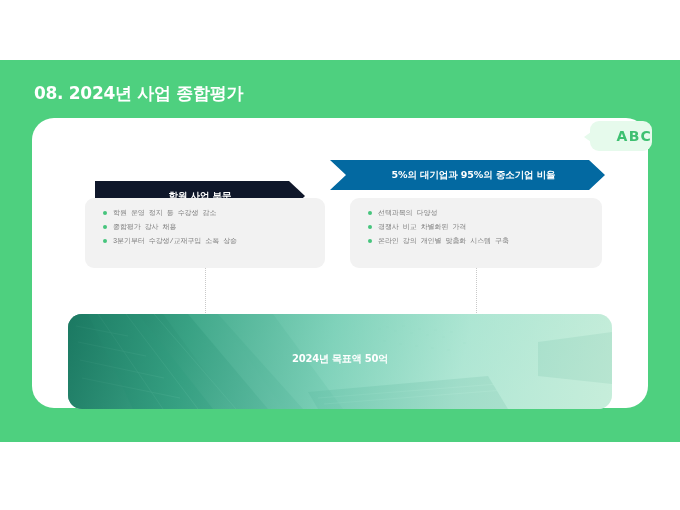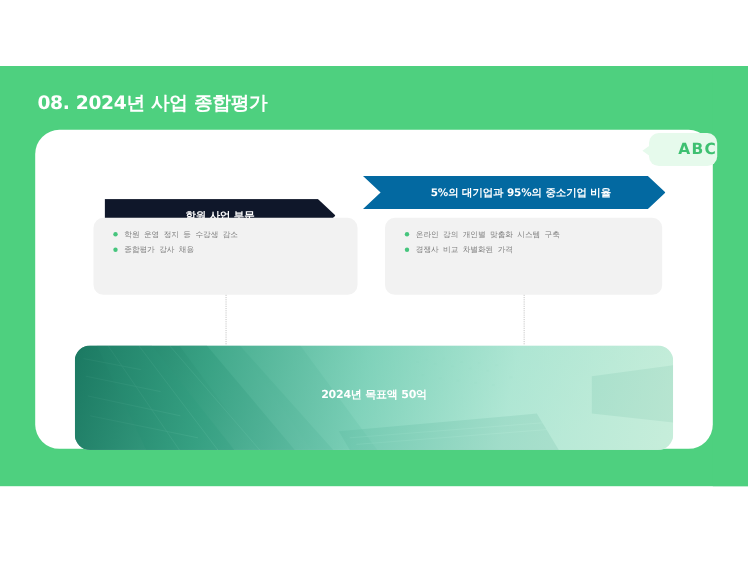--- a/index.html
+++ b/index.html
@@ -249,30 +249,38 @@
 
   <div class="card card-left">
     <div class="bullet-row">
       <span class="bullet-dot"></span>
       <span class="bullet-text">학원 운영 정지 등 수강생 감소</span>
     </div>
     <div class="bullet-row">
       <span class="bullet-dot"></span>
       <span class="bullet-text">종합평가 강사 채용</span>
     </div>
+    <div class="bullet-row">
+      <span class="bullet-dot"></span>
+      <span class="bullet-text">3분기부터 수강생/교재구입 소폭 상승</span>
+    </div>
   </div>
 
   <div class="card card-right">
     <div class="bullet-row">
       <span class="bullet-dot"></span>
+      <span class="bullet-text">선택과목의 다양성</span>
+    </div>
+    <div class="bullet-row">
+      <span class="bullet-dot"></span>
+      <span class="bullet-text">경쟁사 비교 차별화된 가격</span>
+    </div>
+    <div class="bullet-row">
+      <span class="bullet-dot"></span>
       <span class="bullet-text">온라인 강의 개인별 맞춤화 시스템 구축</span>
-    </div>
-    <div class="bullet-row">
-      <span class="bullet-dot"></span>
-      <span class="bullet-text">경쟁사 비교 차별화된 가격</span>
     </div>
   </div>
 
   <div class="connector conn-left"></div>
   <div class="connector conn-right"></div>
 
   <div class="photo-banner">
     <svg class="photo-layer" viewBox="0 0 544 95" preserveAspectRatio="none" xmlns="http://www.w3.org/2000/svg">
       <defs>
         <linearGradient id="skyg" x1="0" y1="0" x2="1" y2="0.4">

